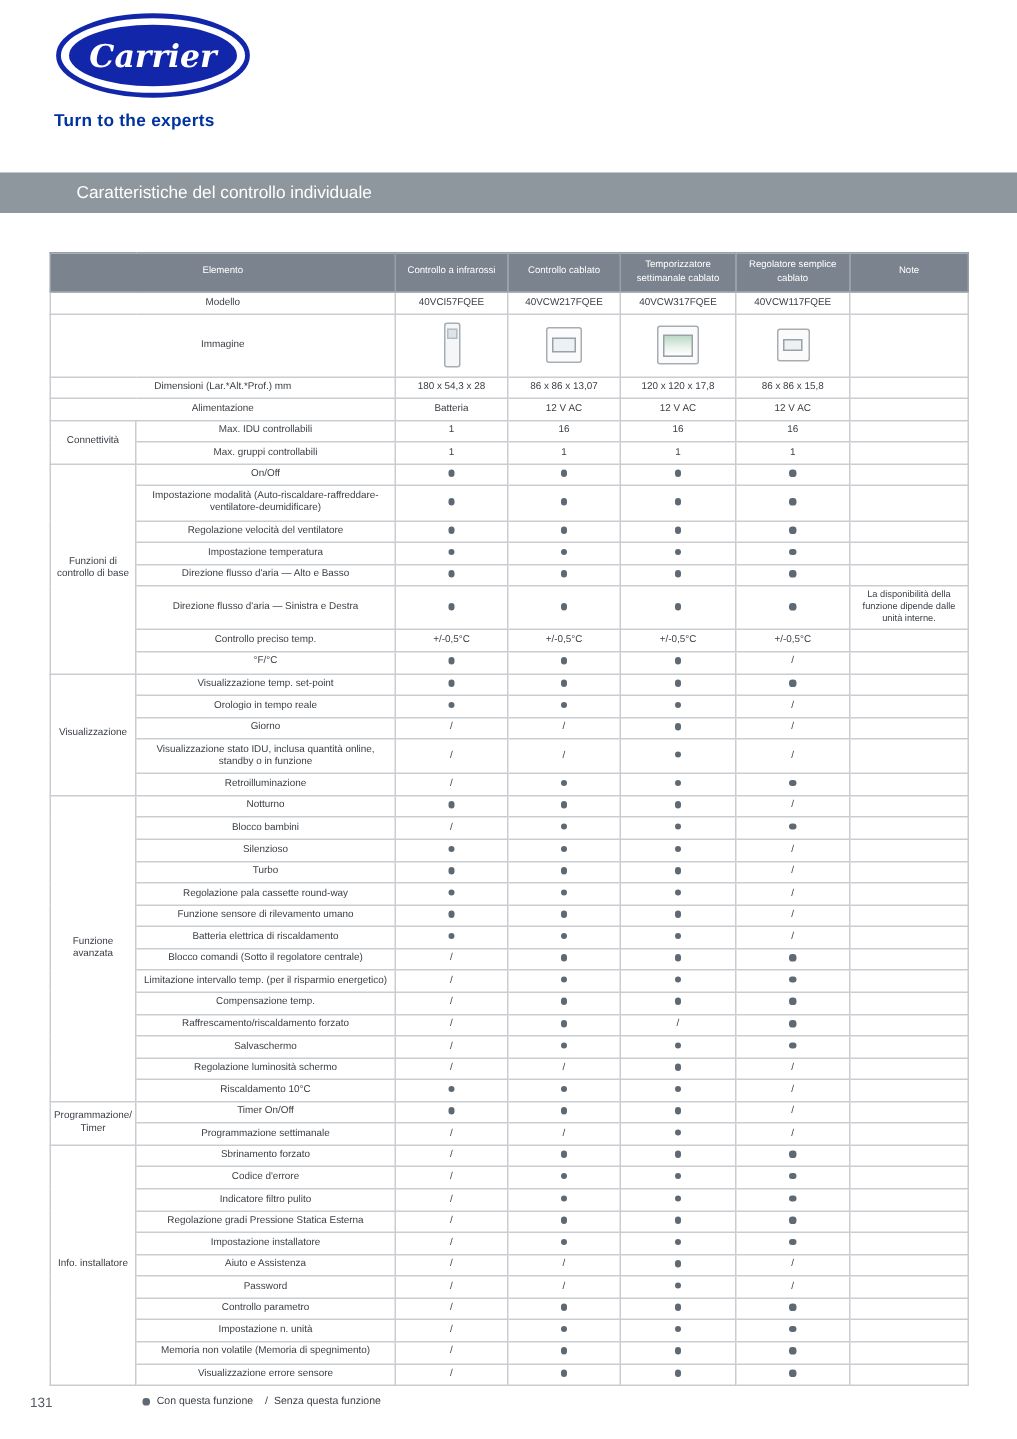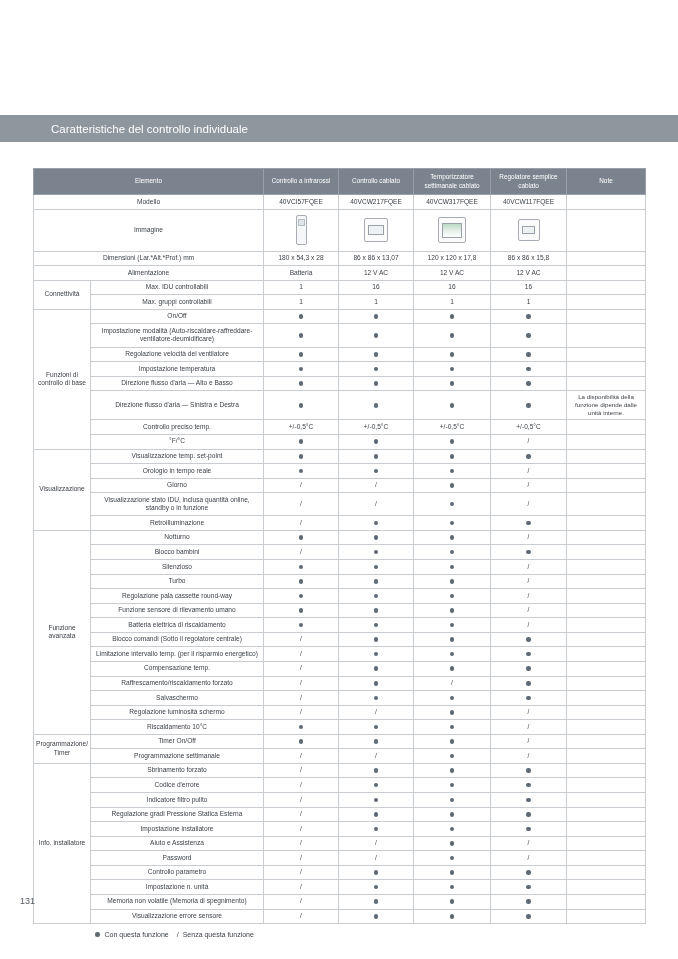--- a/index.html
+++ b/index.html
@@ -31,27 +31,35 @@
   .dev-wired .scr { width:16px; height:10px; border:1px solid #9aa1a8; background:#eef1f3; }
   .dev-timer { width:28px; height:26px; border:1px solid #a7adb3; border-radius:2px; background:#fbfbfc; display:flex; align-items:center; justify-content:center; }
   .dev-timer .scr { width:20px; height:15px; border:1px solid #9aa1a8; background:linear-gradient(180deg,#bcd9c6 0%,#e7f1ea 55%,#ffffff 100%); }
   .dev-simple { width:22px; height:22px; border:1px solid #a7adb3; border-radius:2px; background:#fbfbfc; display:flex; align-items:center; justify-content:center; }
   .dev-simple .scr { width:13px; height:8px; border:1px solid #9aa1a8; background:#eef1f3; }
 
   .legend { margin-top:7px; padding-left:62px; font-size:7px; color:#3a3f45; display:flex; align-items:center; gap:4px; }
   .legend .dot { margin-right:1px; }
   .legend .legend-slash { margin-left:4px; }
 
-  .page-number { position:absolute; left:20px; top:896px; font-size:9px; color:#555a60; }
+  .page-number { position:absolute; left:20px; top:930px; font-size:9px; color:#555a60; }
 </style>
 </head>
 <body>
 
 <div class="page">
 
+  <div class="logo-block">
+    <svg width="132" height="58" viewBox="0 0 132 58">
+      <ellipse cx="66" cy="29" rx="63" ry="26.5" fill="none" stroke="#1226aa" stroke-width="3.2"></ellipse>
+      <ellipse cx="66" cy="29" rx="56" ry="20.5" fill="#1226aa"></ellipse>
+      <text x="66" y="36.5" text-anchor="middle" font-family="DejaVu Serif, serif" font-style="italic" font-weight="bold" font-size="21" fill="#ffffff">Carrier</text>
+    </svg>
+    <div class="tagline">Turn to the experts</div>
+  </div>
 
   <div class="title-bar">
     <span>Caratteristiche del controllo individuale</span>
   </div>
 
   <div class="table-wrap">
     <table>
       <colgroup>
         <col style="width:57px">
           <col style="width:173px">

